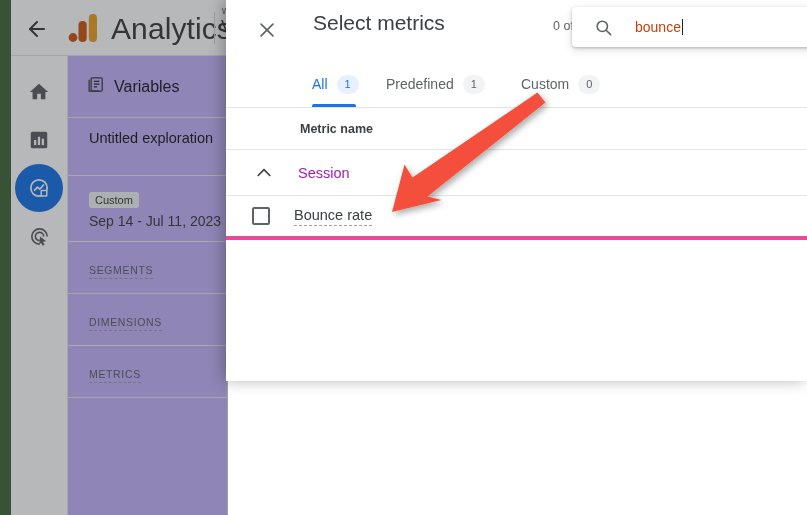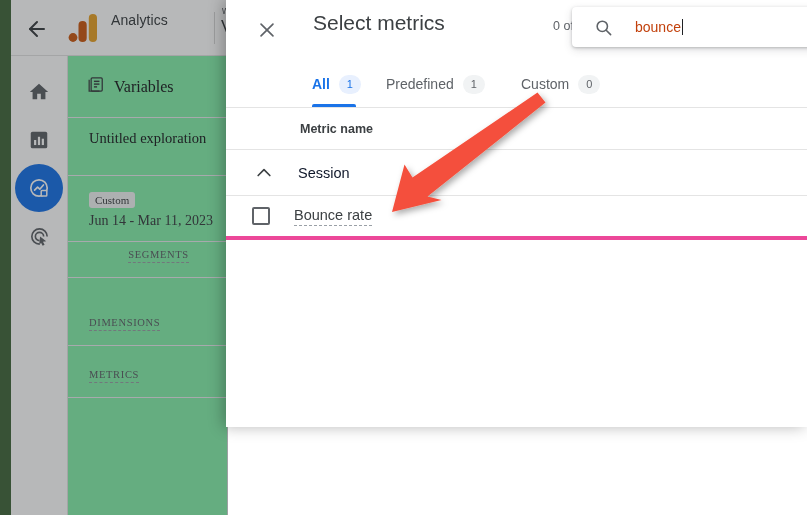--- a/index.html
+++ b/index.html
@@ -36,21 +36,21 @@
     position: absolute; left: 14px; top: 17px;
     width: 24px; height: 24px;
     color: #3c4043;
   }
   .ga-logo {
     position: absolute; left: 57px; top: 14px;
     width: 30px; height: 28px;
   }
   .app-title {
     position: absolute; left: 100px; top: 12px;
-    font-size: 14px; color: #3c4043;
+    font-size: 30px; color: #3c4043;
     letter-spacing: 0.1px;
     white-space: nowrap;
   }
   .topbar-divider {
     position: absolute; left: 203px; top: 12px;
     width: 1px; height: 32px;
     background: #d6d6d6;
   }
   .account-small {
     position: absolute; left: 211px; top: 5px;
@@ -82,23 +82,22 @@
   .rail-item.active {
     background: #1a73e8;
     border-radius: 50%;
   }
   .rail-item svg { display: block; }
 
   
   .var-panel {
     position: absolute; left: 68px; top: 56px;
     width: 160px; height: 459px;
-    background: #86efac;
+    background: #c4b5fd;
     border-right: 1px solid #dadce0;
-    font-family: Liberation Serif, serif;
   }
   .var-header {
     position: absolute; left: 0; top: 0;
     width: 160px; height: 62px;
     display: flex; align-items: center;
     padding-left: 18px;
     border-bottom: 1px solid #e8eaed;
   }
   .var-header .label {
     font-size: 16px; color: #202124;
@@ -106,21 +105,21 @@
     white-space: nowrap;
   }
   .var-block {
     position: absolute; left: 0;
     width: 160px;
     border-bottom: 1px solid #e8eaed;
     padding-left: 21px;
   }
   .b-expl { top: 62px; height: 58px; padding-top: 12px; }
   .b-date { top: 120px; height: 66px; padding-top: 14px; }
-  .b-seg  { top: 170px; height: 52px; padding-top: 18px; text-align: center; }
+  .b-seg  { top: 186px; height: 52px; padding-top: 18px; }
   .b-dim  { top: 238px; height: 52px; padding-top: 18px; }
   .b-met  { top: 290px; height: 52px; padding-top: 18px; }
   .b-tail { top: 342px; height: 173px; border-bottom: none; }
   .caps-label {
     font-size: 10.5px; letter-spacing: 0.65px;
     color: #5f6368; font-weight: 500;
     text-transform: uppercase;
   }
   .caps-label.dashed {
     border-bottom: 1px dashed #9aa0a6;
@@ -146,21 +145,21 @@
   #dim {
     position: absolute; left: 0; top: 0;
     width: 228px; height: 515px;
     background: rgba(32, 33, 36, 0.32);
     pointer-events: none;
   }
 
   
   #modal {
     position: absolute; left: 226px; top: 0;
-    width: 581px; height: 427px;
+    width: 581px; height: 381px;
     background: #ffffff;
     box-shadow: -3px 0 14px rgba(0,0,0,0.28);
   }
   .modal-head {
     position: absolute; left: 0; top: 0;
     width: 581px; height: 60px;
   }
   .close-btn {
     position: absolute; left: 26px; top: 15px;
     width: 30px; height: 30px;
@@ -214,21 +213,21 @@
   .tab {
     position: absolute; top: 0;
     height: 48px;
     display: flex; align-items: center;
     cursor: pointer;
   }
   .tab .tl {
     font-size: 14px; color: #5f6368;
     white-space: nowrap;
   }
-  .tab.active .tl { color: #1a73e8; font-weight: 700; }
+  .tab.active .tl { color: #1a73e8; font-weight: 400; }
   .tab .badge {
     margin-left: 9px;
     min-width: 22px; height: 19px;
     padding: 0 6px;
     border-radius: 10px;
     background: #f1f3f4;
     color: #5f6368;
     font-size: 11px;
     display: flex; align-items: center; justify-content: center;
   }
@@ -262,21 +261,21 @@
     cursor: pointer;
   }
   .group-chev {
     margin-left: 26px;
     width: 24px; height: 24px;
     color: #3c4043;
     display: flex; align-items: center; justify-content: center;
   }
   .group-name {
     margin-left: 22px;
-    font-size: 14.5px; color: #0f172a;
+    font-size: 14.5px; color: #a21caf;
   }
   .metric-row {
     position: absolute; left: 0; top: 196px;
     width: 581px; height: 44px;
     border-bottom: 4px solid #ec4899;
     display: flex; align-items: center;
     cursor: pointer;
   }
   .checkbox {
     margin-left: 26px;
@@ -374,21 +373,21 @@
         </span>
         <span class="label">Variables</span>
       </div>
 
       <div class="var-block b-expl">
         <div class="expl-name">Untitled exploration</div>
       </div>
 
       <div class="var-block b-date">
         <span class="chip">Custom</span>
-        <div class="date-range">Jun 14 - Mar 11, 2023</div>
+        <div class="date-range">Sep 14 - Jul 11, 2023</div>
       </div>
 
       <div class="var-block b-seg">
         <span class="caps-label dashed">SEGMENTS</span>
       </div>
       <div class="var-block b-dim">
         <span class="caps-label dashed">DIMENSIONS</span>
       </div>
       <div class="var-block b-met">
         <span class="caps-label dashed">METRICS</span>

